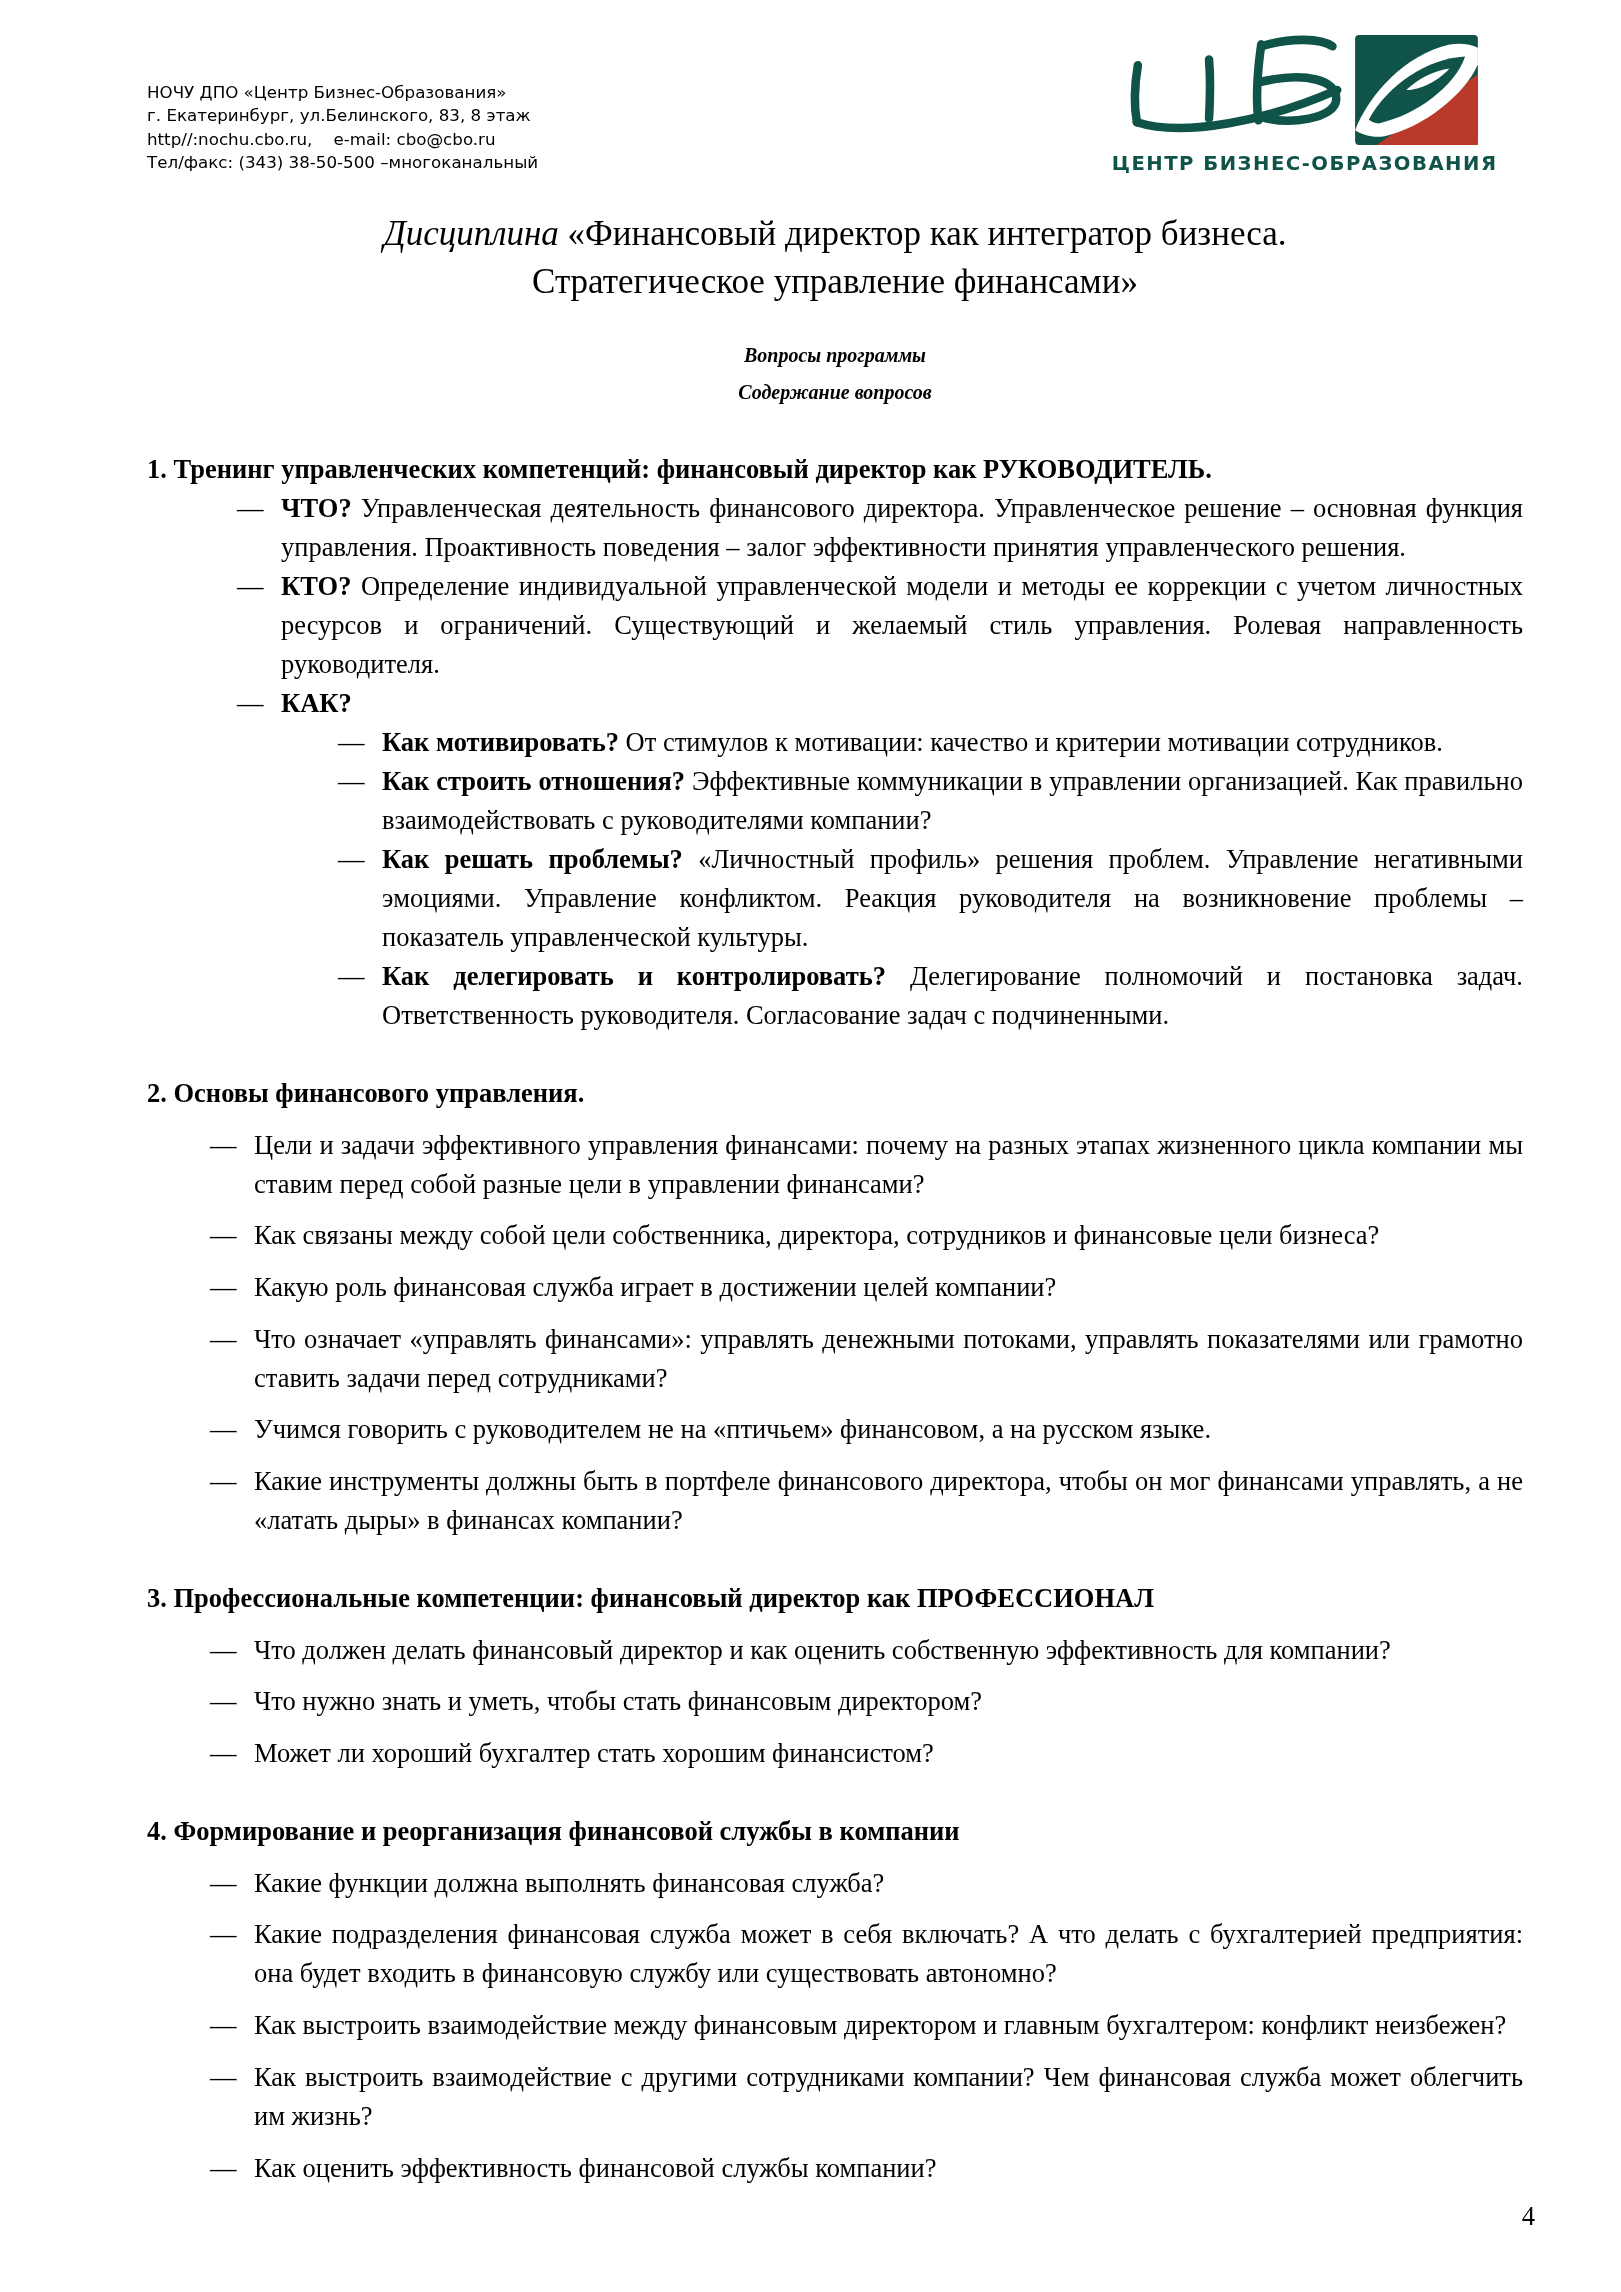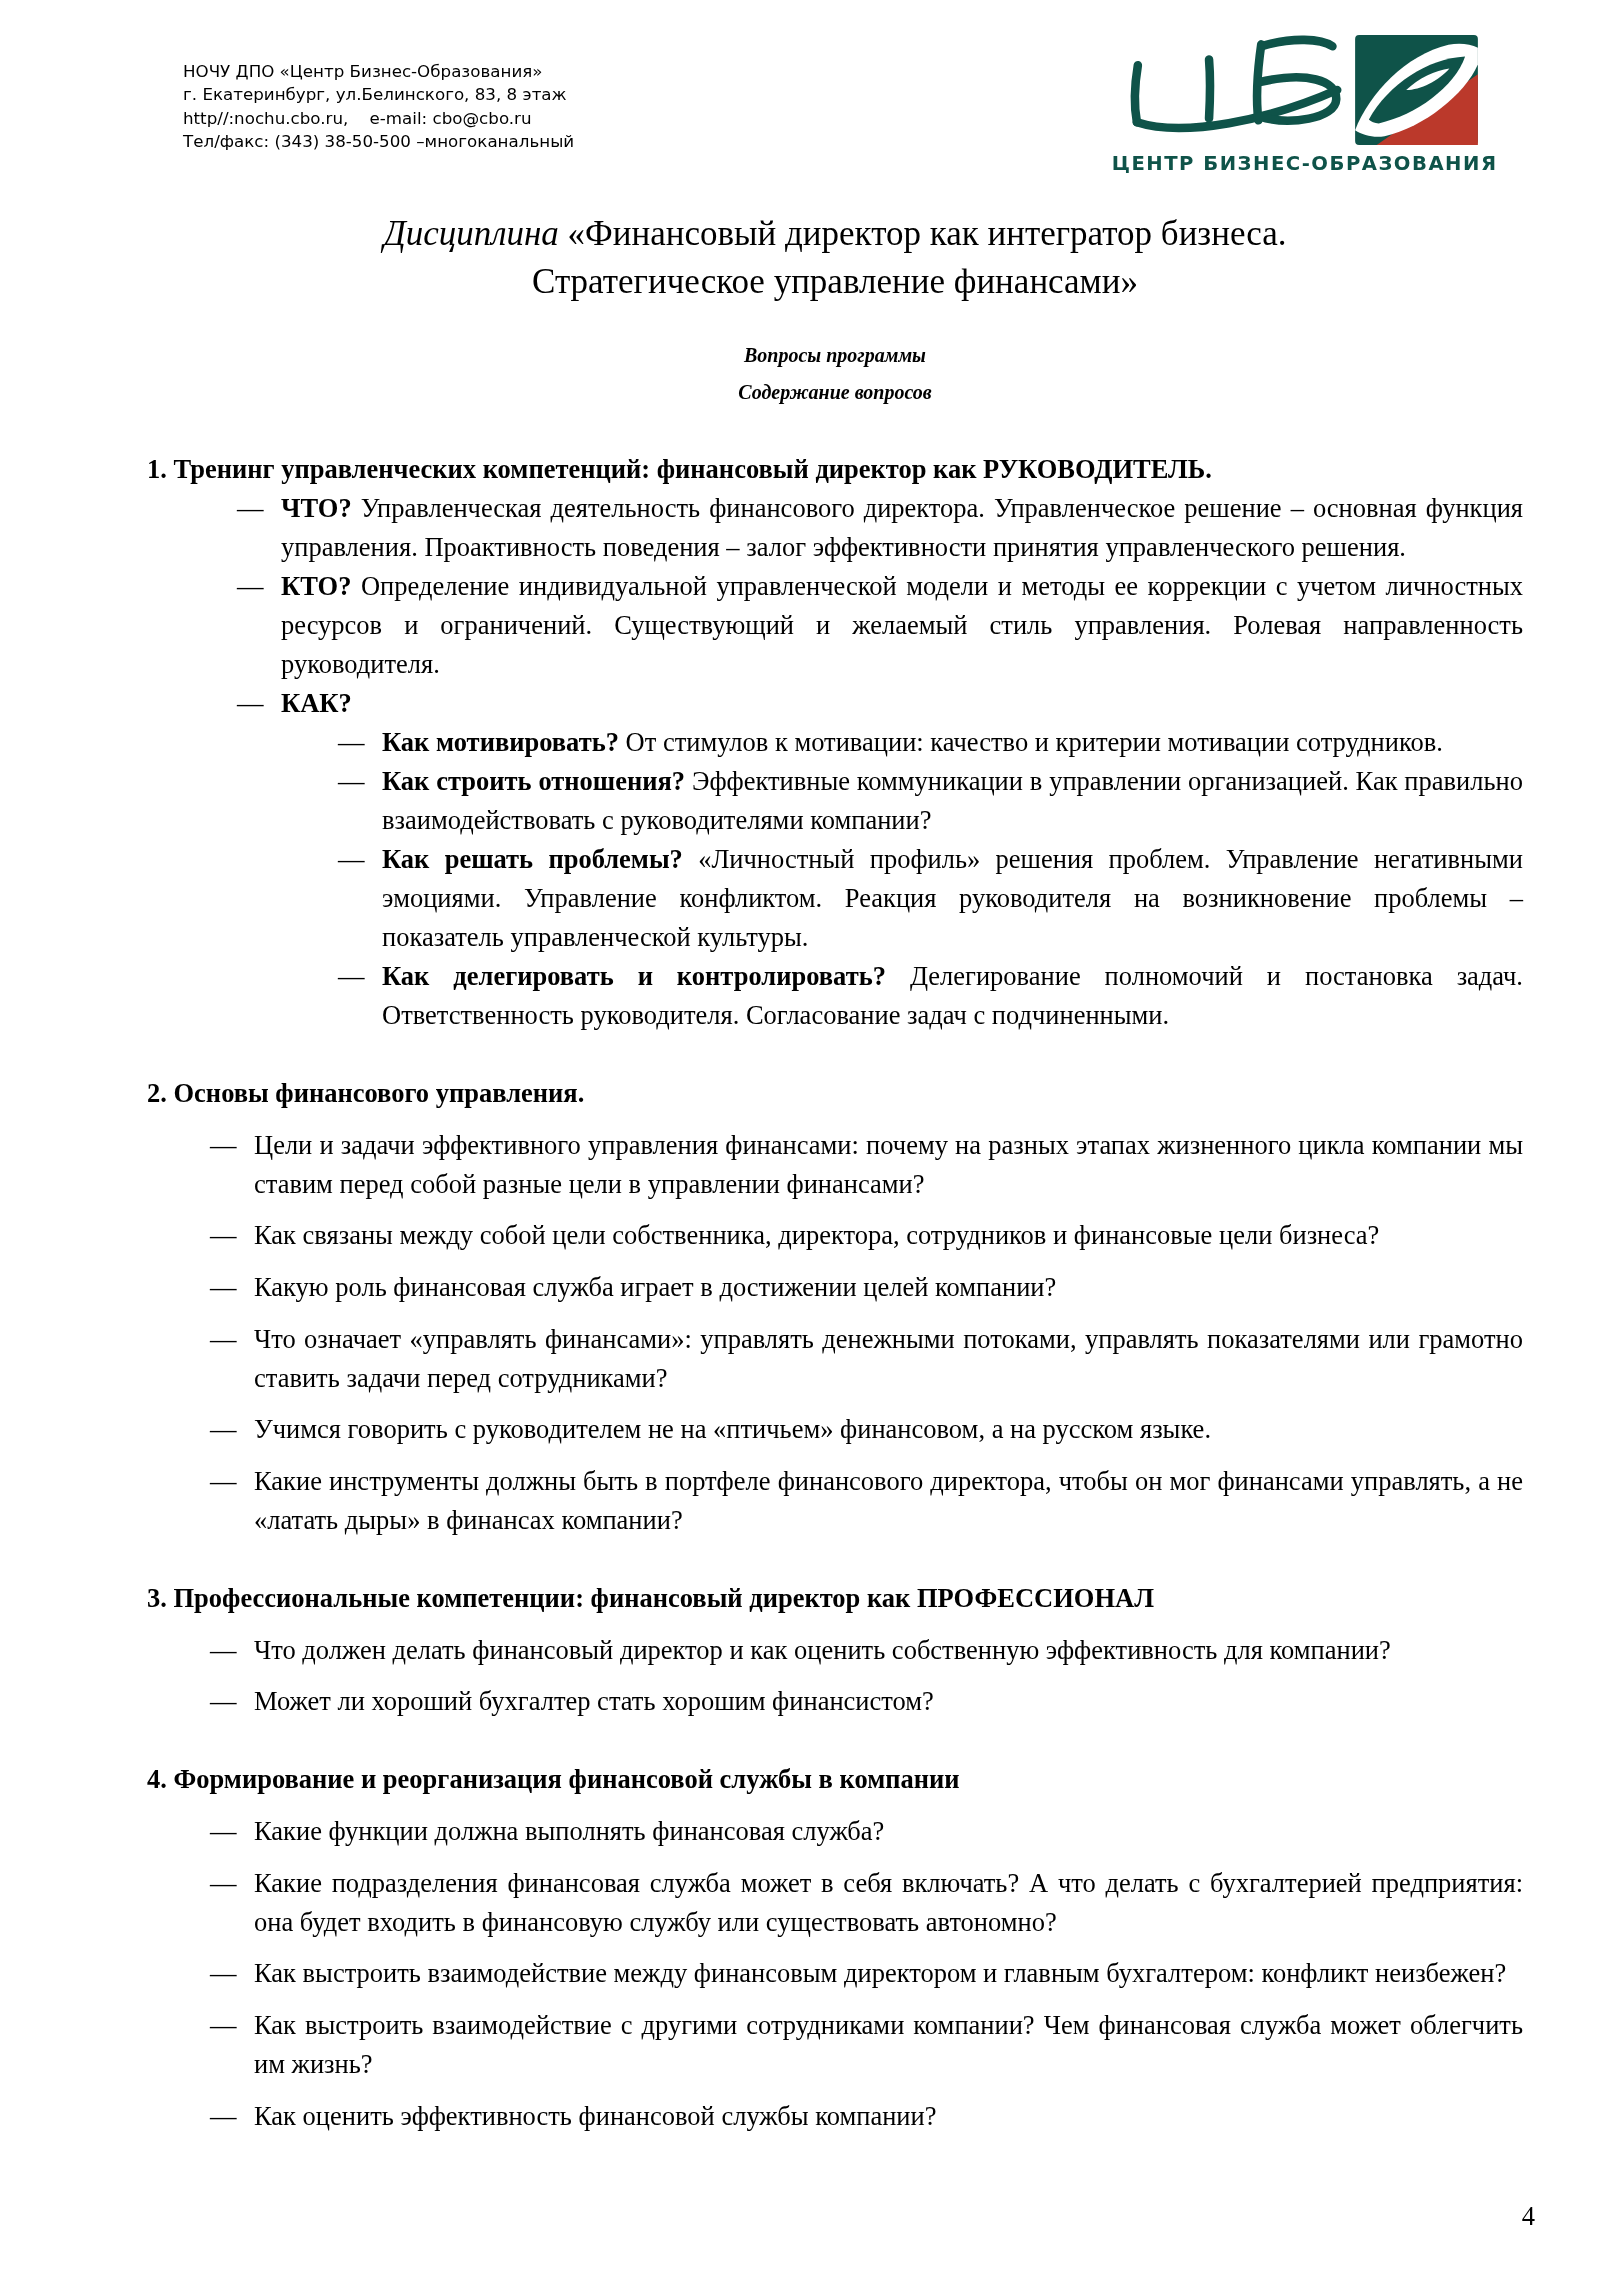--- a/index.html
+++ b/index.html
@@ -5,21 +5,21 @@
   :root { --teal:#0f5349; --red:#bb392b; }
   html,body { margin:0; padding:0; }
   body {
     width:1621px; height:2293px; position:relative;
     background:#ffffff; color:#000;
     font-family:"Liberation Serif", serif;
   }
   .page { box-sizing:border-box; width:100%; height:100%; padding:33px 98px 0 147px; position:relative; }
 
   
-  .header { display:flex; justify-content:space-between; align-items:center;margin-left:36px; }
+  .header { display:flex; justify-content:space-between; align-items:flex-end; }
   .header-left { font-family:"DejaVu Sans","Liberation Sans",sans-serif; font-size:16.7px; line-height:23.5px; padding-top:5.9px; }
   .hdr-line { white-space:pre; }
   .logo { margin-right:25.5px; }
   .logo-row { display:flex; align-items:flex-end; gap:9.8px; height:112px; }
   .logo-caption { margin-top:6.9px; font-family:"DejaVu Sans","Liberation Sans",sans-serif; font-weight:bold;
                   font-size:19.6px; letter-spacing:1.5px; color:var(--teal); white-space:nowrap; }
   .f-teal{fill:var(--teal);} .f-red{fill:var(--red);} .f-white{fill:#fff;}
   .s-teal{stroke:var(--teal); fill:none; stroke-width:9; stroke-linecap:round;}
 
   
@@ -102,20 +102,21 @@
     <div class="item">Как связаны между собой цели собственника, директора, сотрудников и финансовые цели бизнеса?</div>
     <div class="item">Какую роль финансовая служба играет в достижении целей компании?</div>
     <div class="item">Что означает «управлять финансами»: управлять денежными потоками, управлять показателями или грамотно ставить задачи перед сотрудниками?</div>
     <div class="item">Учимся говорить с руководителем не на «птичьем» финансовом, а на русском языке.</div>
     <div class="item">Какие инструменты должны быть в портфеле финансового директора, чтобы он мог финансами управлять, а не «латать дыры» в финансах компании?</div>
   </div>
 
   <div class="section std">
     <div class="sec-heading">3. Профессиональные компетенции: финансовый директор как ПРОФЕССИОНАЛ</div>
     <div class="item">Что должен делать финансовый директор и как оценить собственную эффективность для компании?</div>
+    <div class="item">Что нужно знать и уметь, чтобы стать финансовым директором?</div>
     <div class="item">Может ли хороший бухгалтер стать хорошим финансистом?</div>
   </div>
 
   <div class="section std">
     <div class="sec-heading">4. Формирование и реорганизация финансовой службы в компании</div>
     <div class="item">Какие функции должна выполнять финансовая служба?</div>
     <div class="item">Какие подразделения финансовая служба может в себя включать? А что делать с бухгалтерией предприятия: она будет входить в финансовую службу или существовать автономно?</div>
     <div class="item">Как выстроить взаимодействие между финансовым директором и главным бухгалтером: конфликт неизбежен?</div>
     <div class="item">Как выстроить взаимодействие с другими сотрудниками компании? Чем финансовая служба может облегчить им жизнь?</div>
     <div class="item">Как оценить эффективность финансовой службы компании?</div>

